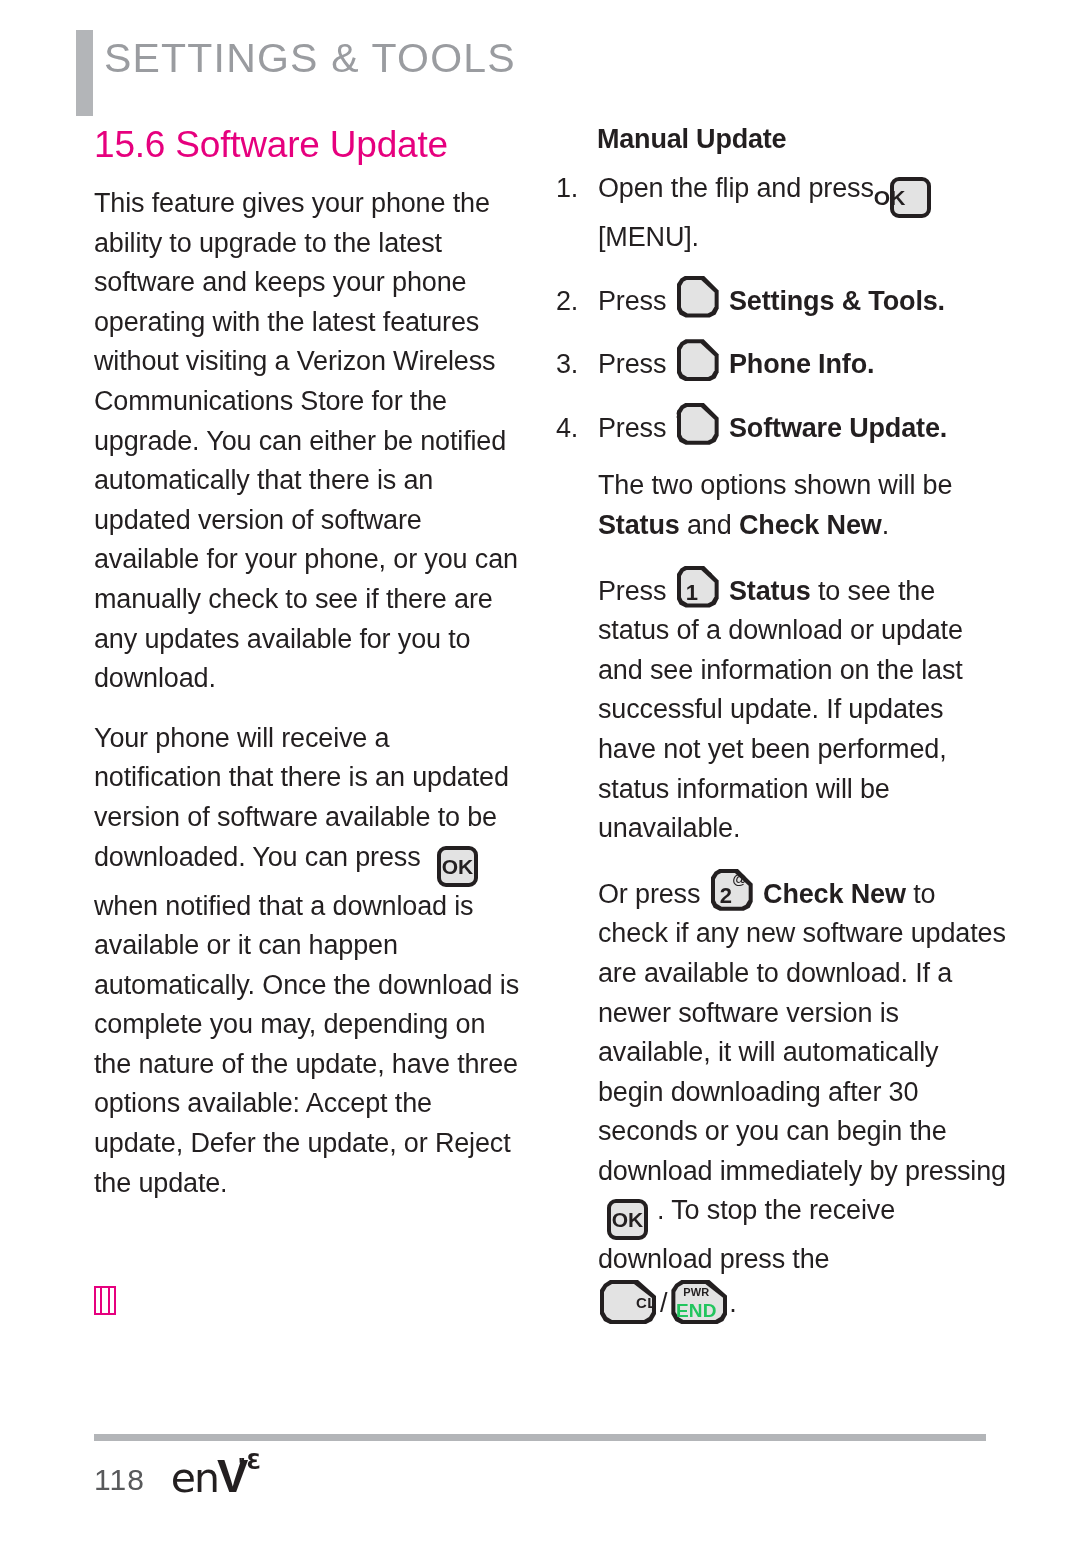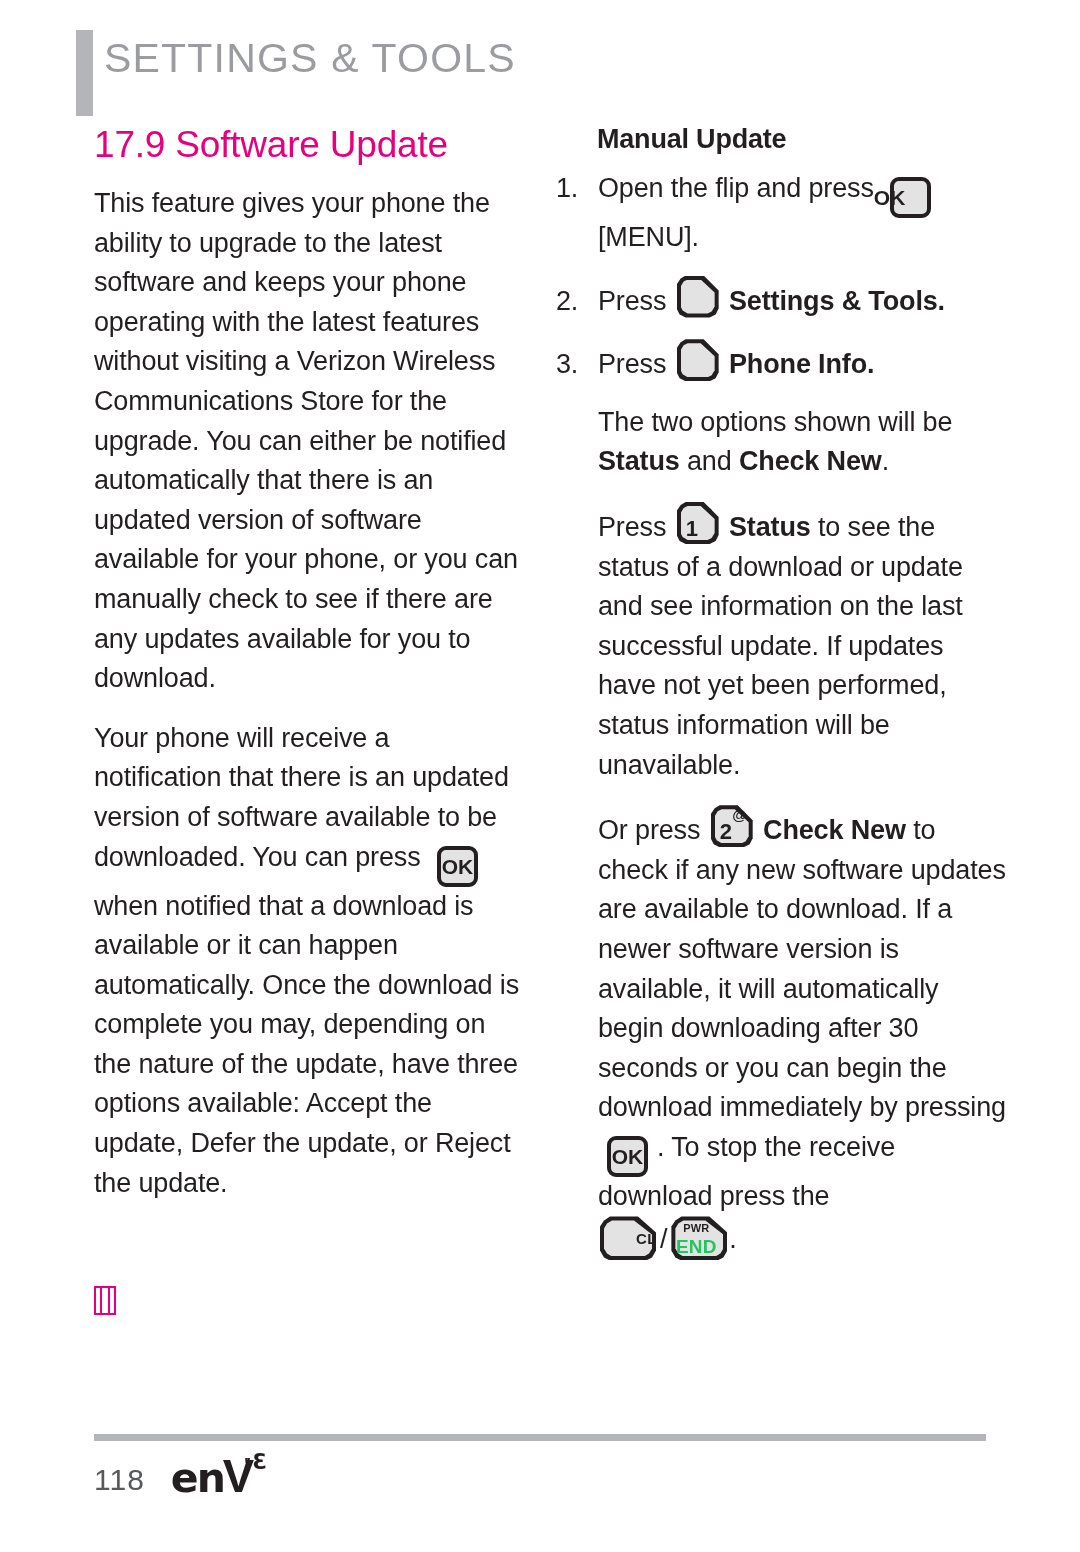--- a/index.html
+++ b/index.html
@@ -148,21 +148,21 @@
   }
   .brand {
     margin-left: 26px;
     position: relative;
     line-height: 1;
     display: flex;
     align-items: flex-end;
   }
   .brand-en {
     font-size: 41px;
-    font-weight: 700;
+    font-weight: 400;
     color: #231f20;
     letter-spacing: -2px;
     font-family: "DejaVu Sans", sans-serif;
     line-height: 0.8;
   }
   .brand-v {
     font-size: 47px;
     font-weight: 700;
     color: #231f20;
     font-family: "Liberation Sans", sans-serif;
@@ -308,21 +308,21 @@
 </head>
 <body>
 
 <div class="header">
   <div class="header-bar"></div>
   <div class="header-title">SETTINGS &amp; TOOLS</div>
 </div>
 
 <div class="col-left">
 
-  <h1 class="section-title">17.9 Software Update</h1>
+  <h1 class="section-title">15.6 Software Update</h1>
 
   <p class="body">This feature gives your phone the ability to upgrade to the latest software and keeps your phone operating with the latest features without visiting a Verizon Wireless Communications Store for the upgrade. You can either be notified automatically that there is an updated version of software available for your phone, or you can manually check to see if there are any updates available for you to download.</p>
 
 
   <p class="body"><span>Your phone will receive a notification that there is an updated version of software available to be downloaded. You can press</span>
     <span class="key key-ok">OK</span>
     <span>when notified that a download is available or it can happen automatically. Once the download is complete you may, depending on the nature of the update, have three options available: Accept the update, Defer the update, or Reject the update.</span>
   </p>
 
 </div>
@@ -358,20 +358,29 @@
     <li class="step">
       <span class="num">3.</span><span>Press</span>
       <span class="key key-num">
         <span class="key-num-inner"></span>
         <span class="digit">0</span>
         <span class="sup">)</span>
       </span>
       <span class="b">Phone Info.</span>
     </li>
 
+    <li class="step">
+      <span class="num">4.</span><span>Press</span>
+      <span class="key key-num">
+        <span class="key-num-inner"></span>
+        <span class="digit">4</span>
+        <span class="sup">$</span>
+      </span>
+      <span class="b">Software Update.</span>
+    </li>
 
   </ul>
 
   <p class="body step-hang" style="padding-left:42px;text-indent:0;">
     <span>The two options shown will be</span><br>
     <span class="b">Status</span><span> and </span><span class="b">Check New</span><span>.</span>
   </p>
 
   <p class="body" style="padding-left:42px;">
     <span>Press</span>

